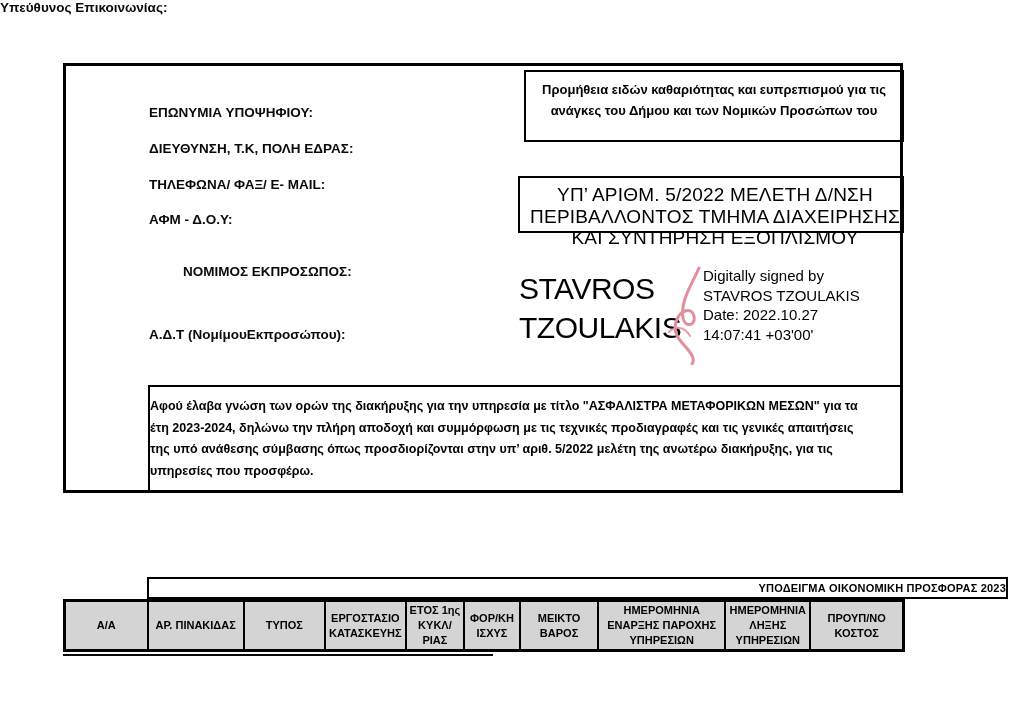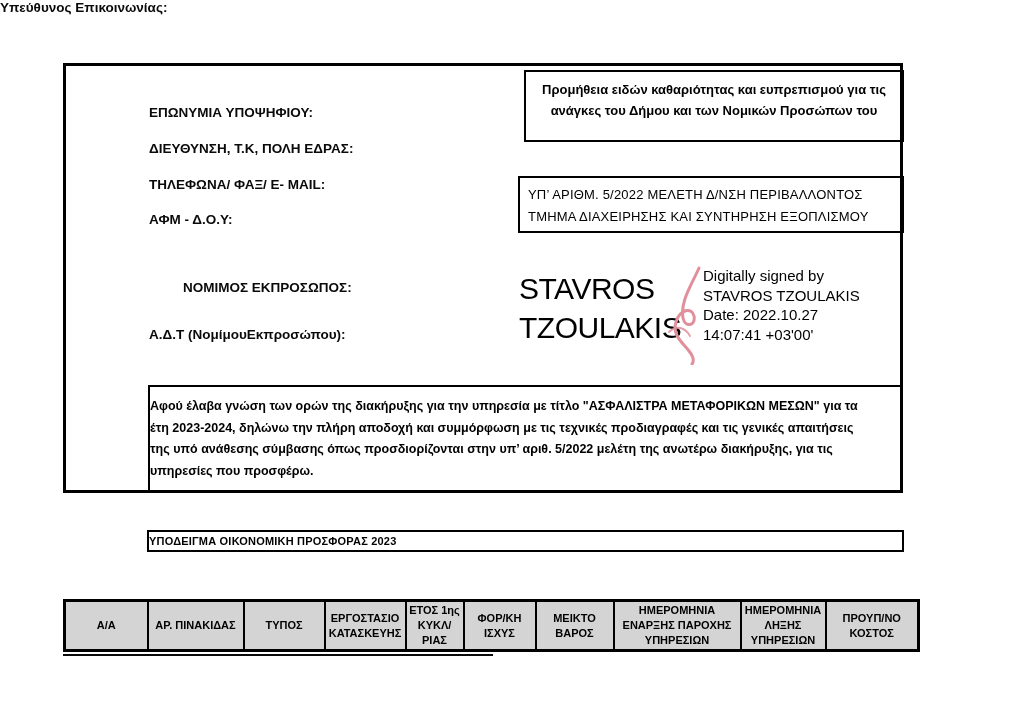--- a/index.html
+++ b/index.html
@@ -22,34 +22,34 @@
   
   .fld{
     position:absolute;font-size:13.5px;font-weight:bold;white-space:nowrap;
     letter-spacing:0;color:#0a0a0a;
   }
   .fld:nth-of-type(1){left:149px;top:69px;}
   .fld:nth-of-type(2){left:149px;top:105px;}
   .fld:nth-of-type(3){left:149px;top:141px;}
   .fld:nth-of-type(4){left:149px;top:177px;}
   .fld:nth-of-type(5){left:149px;top:212px;}
-  .fld:nth-of-type(6){left:183px;top:280px;}
+  .fld:nth-of-type(6){left:183px;top:264px;}
   .fld:nth-of-type(7){left:149px;top:327px;}
 
   
   .subject-box{
     position:absolute;left:524px;top:70px;width:380px;height:72px;
     border:2px solid #000;box-sizing:border-box;
     font-size:13px;font-weight:bold;text-align:center;line-height:21px;
     padding:7px 12px 0 12px;
   }
   .study-box{
     position:absolute;left:518px;top:176px;width:386px;height:57px;
     border:2px solid #000;box-sizing:border-box;
-    font-size:13px;font-weight:normal;line-height:21.5px;
+    font-size:19px;font-weight:normal;text-align:center;line-height:21.5px;
     padding:6px 0 0 8px;letter-spacing:.2px;
   }
 
   
   .sig-block{position:absolute;left:519px;top:263px;width:385px;height:105px;cursor:pointer;}
   .sig-name{
     position:absolute;left:0;top:6px;width:195px;
     font-size:30px;line-height:39px;font-weight:400;letter-spacing:-.5px;color:#000;
   }
   .sig-flourish{position:absolute;left:142px;top:0;width:50px;height:102px;}
@@ -63,43 +63,43 @@
     position:absolute;left:148px;top:385px;width:755px;height:108px;
     border:2.5px solid #000;box-sizing:border-box;
     text-align:left;padding-top:9px;
   }
   .decl-box .line{
     font-size:12.5px;font-weight:bold;line-height:21.5px;white-space:nowrap;
   }
 
   
   .offer-title{
-    position:absolute;left:147px;top:530px;width:757px;height:22px;
+    position:absolute;left:147px;top:577px;width:861px;height:22px;
     border:2px solid #000;box-sizing:border-box;
-    font-size:11px;font-weight:bold;text-align:left;line-height:18px;letter-spacing:.2px;
+    font-size:11px;font-weight:bold;text-align:right;line-height:18px;letter-spacing:.2px;
   }
 
   
   table.offer{
     position:absolute;left:63px;top:599px;width:842px;
     border-collapse:collapse;table-layout:fixed;
     border:3px solid #000;
   }
   table.offer td{
     border:2px solid #000;background:var(--header-bg);
     height:42px;max-height:42px;overflow:hidden;
     font-size:11px;font-weight:bold;text-align:center;vertical-align:middle;
     line-height:15px;padding:1px 2px;box-sizing:border-box;
   }
   table.offer td:nth-child(1){width:83px;}
   table.offer td:nth-child(2){width:96px;}
   table.offer td:nth-child(3){width:81px;}
   table.offer td:nth-child(4){width:81px;}
   table.offer td:nth-child(5){width:58px;}
-  table.offer td:nth-child(6){width:72px;}
+  table.offer td:nth-child(6){width:56px;}
   table.offer td:nth-child(7){width:78px;}
   table.offer td:nth-child(8){width:127px;}
   table.offer td:nth-child(9){width:85px;}
   table.offer td:nth-child(10){width:93px;}
 
   .table-rule{
     position:absolute;left:63px;top:654px;width:430px;height:2px;background:#0a0a0a;
   }
 </style>
 </head>

